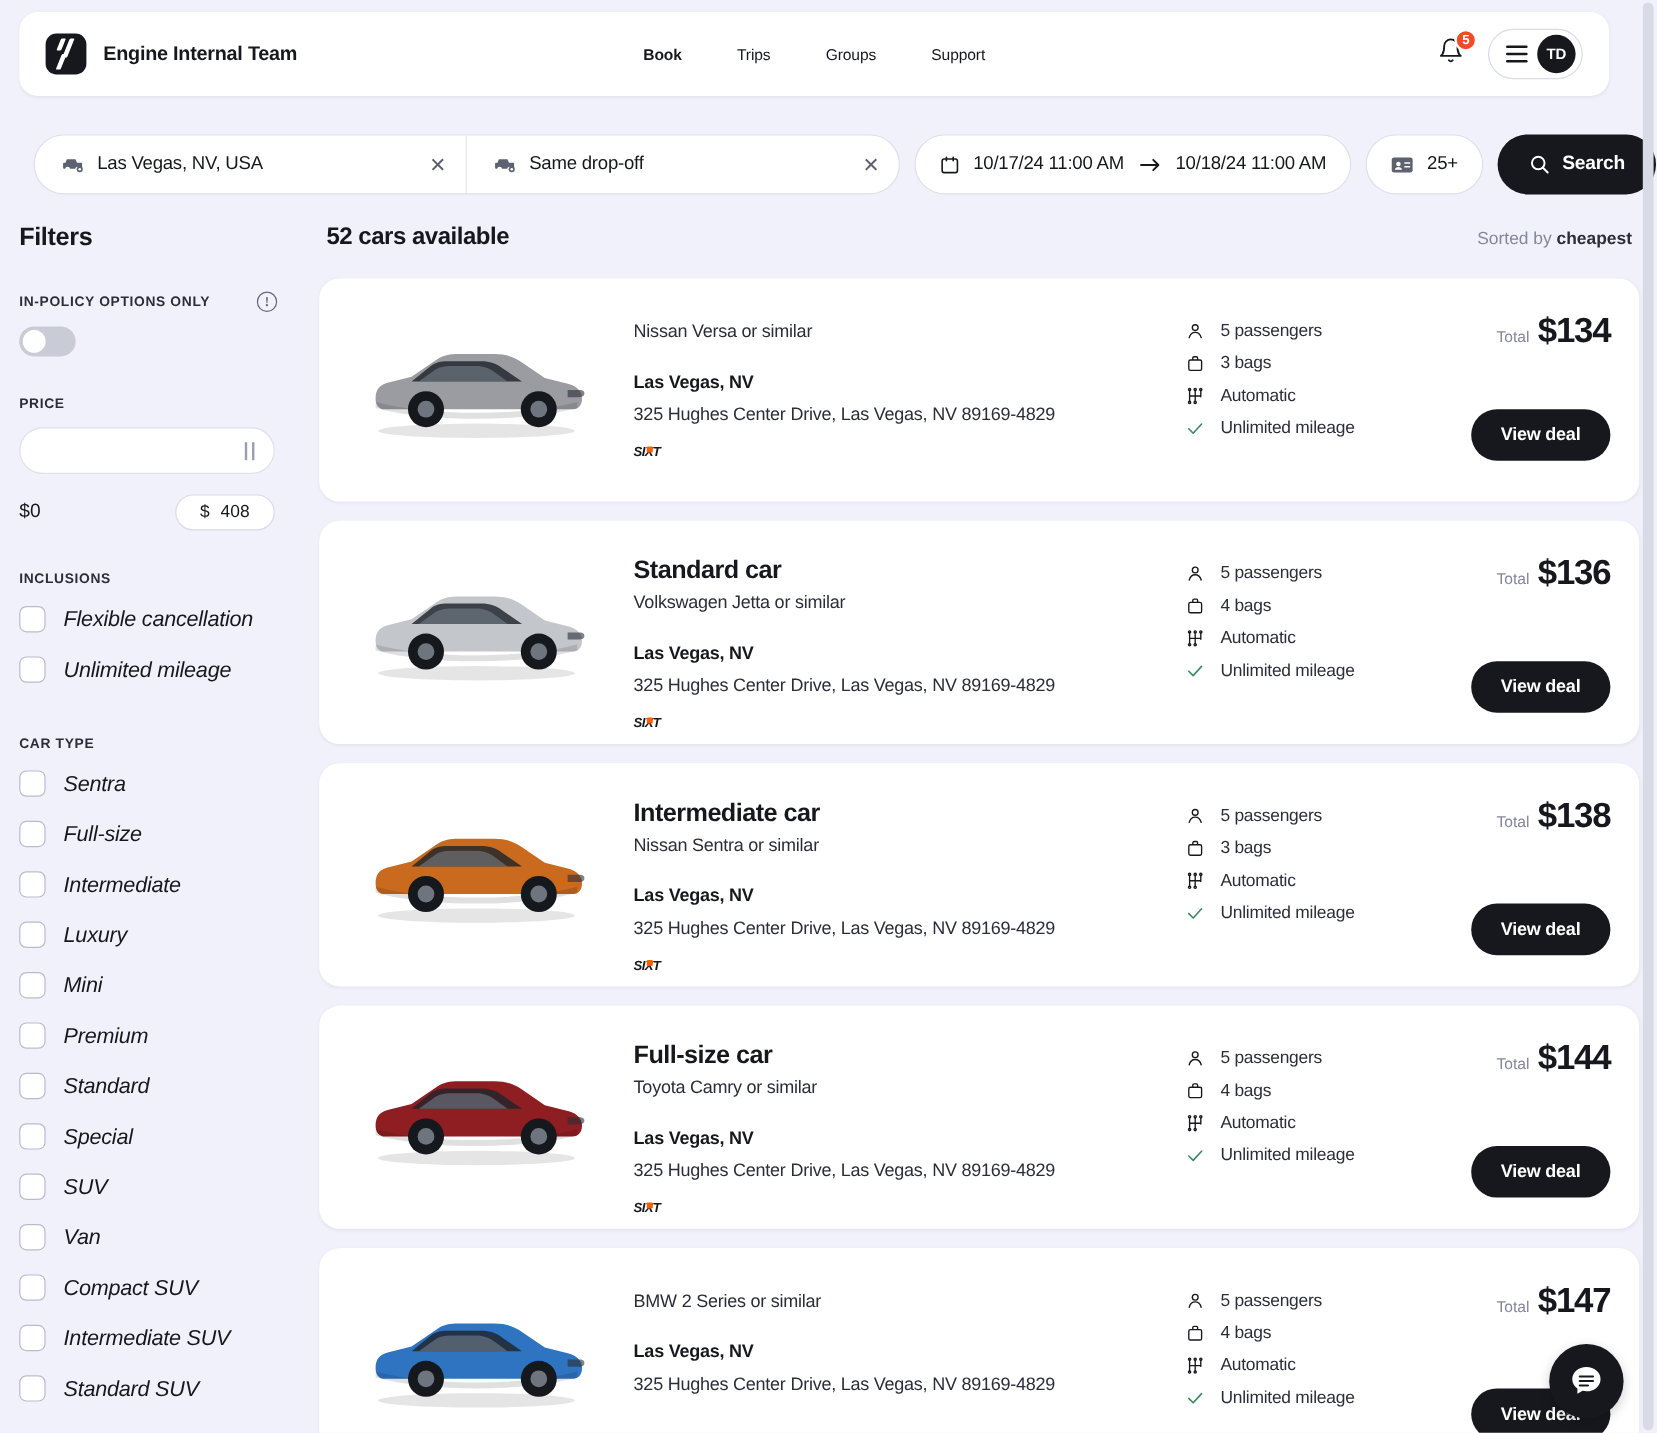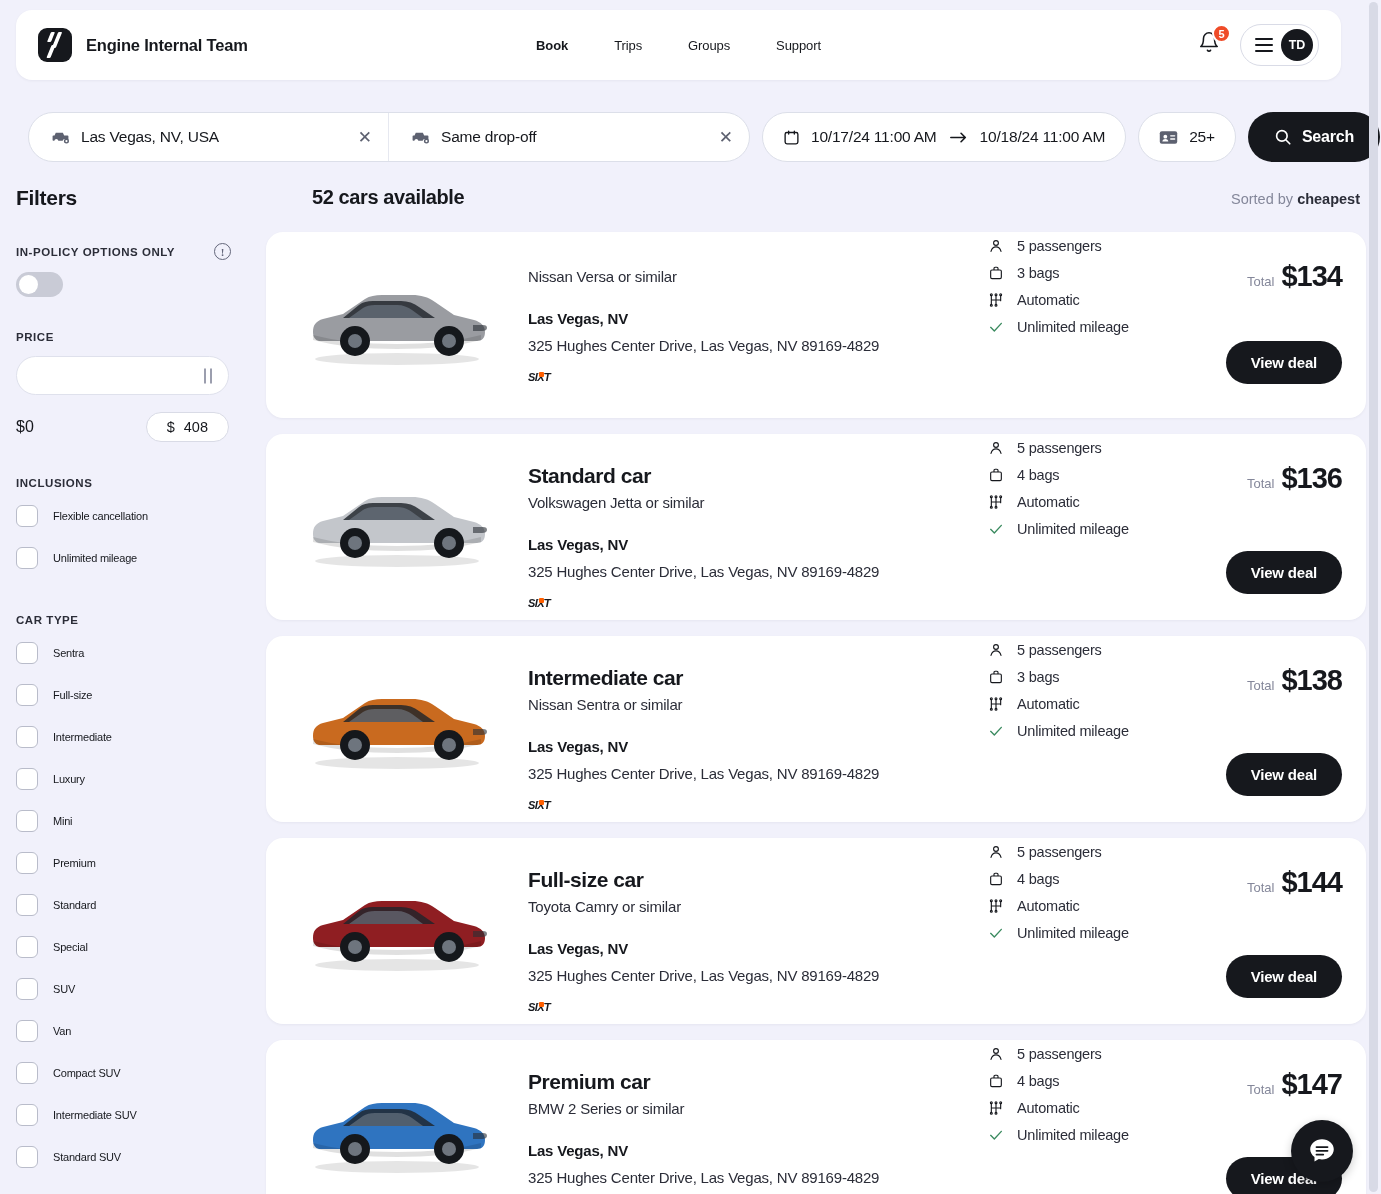--- a/index.html
+++ b/index.html
@@ -135,25 +135,25 @@
     padding: 6px 20px; font-size: 14.5px; color: #16181d;
     display: flex; gap: 9px;
   }
   .cat-head { margin-top: 35px; }
   .chk-list { margin-top: 6px; }
   .chk-item { display: flex; align-items: center; gap: 15px; height: 42px; cursor: pointer; }
   .chk {
     width: 22px; height: 22px; border-radius: 6px;
     background: #fff; border: 1.4px solid #b9bcca; flex: none;
   }
-  .chk-label { font-size: 11px; color: #16181d; letter-spacing: -.2px; }
+  .chk-label { font-size: 18px; color: #16181d; letter-spacing: -.2px; font-style: italic; }
 
   
   .results { position: absolute; left: 266px; top: 186px; width: 1100px; }
-  .results-head { display: flex; align-items: baseline; height: 46px; padding: 0 6px; margin-left: 40px; }
+  .results-head { display: flex; align-items: baseline; height: 46px; padding: 0 6px; }
   .res-count { font-size: 20px; font-weight: 700; color: #16181d; letter-spacing: -.4px; }
   .sorted { margin-left: auto; font-size: 14.5px; color: #84879a; }
   .sorted b { color: #2b2d38; font-weight: 700; }
 
   .card {
     background: #fff; border-radius: 17px;
     height: 186px; margin-bottom: 16px;
     display: flex; align-items: stretch; position: relative;
     box-shadow: 0 1px 3px rgba(20,20,40,.05);
   }
@@ -166,21 +166,21 @@
   .car-addr { font-size: 15px; color: #2b2d38; margin-top: 10px; letter-spacing: -.2px; }
   .sixt {
     margin-top: 17px; font-size: 11px; font-weight: 800;
     color: #16181d; letter-spacing: -.6px; font-style: italic;
     position: relative; display: inline-block;
   }
   .sixt::after {
     content:''; position:absolute; left: 11px; top: 1px;
     width: 5px; height: 5px; background: #ff5f00; border-radius: 1px;
   }
-  .feats { width: 218px; }
+  .feats { width: 218px; padding-top: 30px; }
   .feat { display: flex; align-items: center; gap: 13px; height: 27px; }
   .feat-txt { font-size: 14.5px; color: #2b2d38; letter-spacing: -.2px; }
   .price-col { width: 160px; padding: 28px 24px 0 0; position: relative; }
   .price-line { display: flex; align-items: baseline; justify-content: flex-end; gap: 7px; }
   .total-lbl { font-size: 13px; color: #84879a; }
   .price-val { font-size: 29px; font-weight: 700; color: #16181d; letter-spacing: -1px; }
   .view-deal {
     position: absolute; right: 24px; bottom: 26px;
     background: #16181d; color: #fff; border: none; cursor: pointer;
     font-size: 15px; font-weight: 600; letter-spacing: -.2px;
@@ -681,21 +681,20 @@
             <path d="M66 29c3-2 7-3 12-3h22c6 0 11 2 15 5l11 8H52z" fill="#79838f" opacity=".55"></path>
             <path d="M16 56c22 6 52 9 84 9s62-3 84-9v5c-22 6-52 9-84 9s-62-3-84-9z" fill="#000" opacity=".12"></path>
             <circle cx="58" cy="62" r="15" fill="#15181c"></circle>
             <circle cx="58" cy="62" r="7" fill="#6e757e"></circle>
             <circle cx="152" cy="62" r="15" fill="#15181c"></circle>
             <circle cx="152" cy="62" r="7" fill="#6e757e"></circle>
             <path d="M176 46h10c3 0 4 1 4 3s-2 3-5 3h-9z" fill="#2a2e35" opacity=".6"></path>
           </svg>
         </div>
         <div class="card-mid">
-          <div class="car-title">Premium car</div>
           <div class="car-sub">BMW 2 Series or similar</div>
           <div class="car-city">Las Vegas, NV</div>
           <div class="car-addr">325 Hughes Center Drive, Las Vegas, NV 89169-4829</div>
         </div>
         <div class="feats">
           <div class="feat">
             <span class="icon">
               <svg width="16" height="16" viewBox="0 0 24 24" fill="none" stroke="#16181d" stroke-width="1.7" stroke-linecap="round">
                 <circle cx="12" cy="7.5" r="3.6"></circle>
                 <path d="M4.5 20c1.2-4.4 4.2-6.6 7.5-6.6s6.3 2.2 7.5 6.6"></path>

